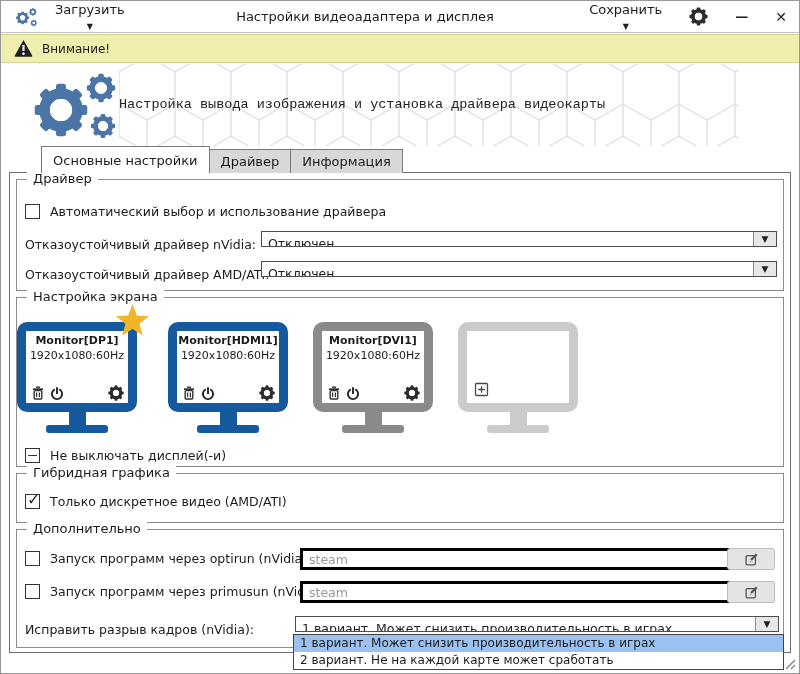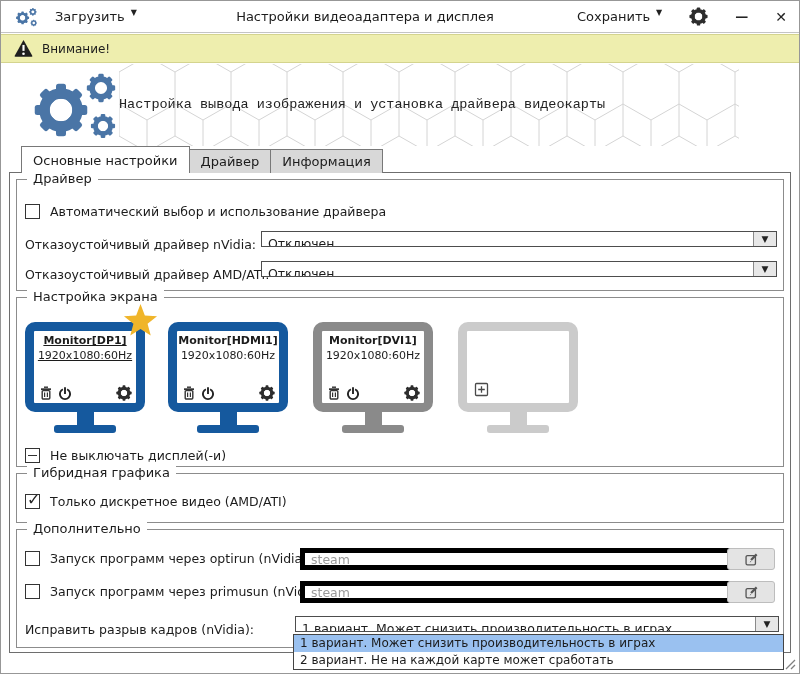--- a/index.html
+++ b/index.html
@@ -8,21 +8,21 @@
     font-family: "DejaVu Sans", "Liberation Sans", sans-serif;
     font-size: 12.5px; color: #1c1c1c; background:#fff; position:relative;
     overflow:hidden;
   }
   .window { position:absolute; inset:0; border:1px solid #979797; background:#fff; }
 
   
   .titlebar { position:absolute; top:0; left:0; right:0; height:32px;
     border-bottom:1px solid #c4c4c4; display:flex; align-items:center; padding:0 12px; }
   .applogo { position:relative; width:26px; height:24px; margin-right:16px; }
-  .menu-btn { display:flex; align-items:flex-start; gap:6px; font-size:13px; cursor:default; }
+  .menu-btn { display:flex; align-items:center; gap:6px; font-size:13px; cursor:default;flex-direction:column; }
   .caret { font-size:8px; color:#222; line-height:1; }
   .tb-title { position:absolute; left:100px; right:170px; text-align:center; font-size:13px; }
   .tb-right { margin-left:auto; display:flex; align-items:center; gap:27px; }
   .winbtn { font-size:14px; color:#222; line-height:1; }
   .gear-btn svg { display:block; }
 
   
   .warnbar { position:absolute; top:33px; left:0; right:0; height:29px;
     background:#eeeeae; border-top:1px solid #d4d48e; border-bottom:1px solid #d4d48e;
     display:flex; align-items:center; padding-left:13px; gap:9px; }
@@ -31,21 +31,21 @@
   
   .header { position:absolute; top:63px; left:0; right:0; height:82px; background:#fff; overflow:hidden; }
   .hexes { position:absolute; left:118px; top:-8px; }
   .biglogo { position:absolute; left:26px; top:6px; width:100px; height:72px; }
   .subtitle { position:absolute; left:118px; top:33px; font-size:13.5px; color:#222;font-family:Liberation Mono, monospace; }
 
   
   .tabs { position:absolute; left:20px; top:145px; height:27px; display:flex; align-items:flex-end; z-index:5; }
   .tab { border:1px solid #787878; border-bottom:none; background:#d8d8d8;
     height:24px; padding:4px 11px 0; font-size:13px; margin-right:-1px; }
-  .tab.active { background:#fff; height:27px; padding-top:6px; position:relative; z-index:6; }
+  .tab.active { background:#fff; height:27px; padding-top:6px; position:relative; z-index:6;margin-left:20px; }
   .tab.active::after { content:""; position:absolute; left:0; right:0; bottom:-1px; height:2px; background:#fff; }
 
   
   .panel { position:absolute; left:8px; right:8px; top:171px; height:481px;
     border:1px solid #6e6e6e; background:#fff; }
   .group { position:absolute; left:6px; right:6px; border:1px solid #8c8c8c; background:#fff; }
   .legend { position:absolute; top:-9px; left:10px; background:#fff; padding:0 6px; font-size:13px; }
   .g-driver { top:6px;  height:112px; }
   .g-screen { top:124px; height:170px; }
   .g-hybrid { top:300px; height:50px; }
@@ -80,21 +80,21 @@
   .mon-res  { text-align:center; font-size:11px; margin-top:2px; white-space:nowrap; }
   .mon-icons { position:absolute; left:4px; right:4px; bottom:2px; display:flex; align-items:center; gap:3px; }
   .mon-icons .spacer { flex:1; }
   .mon-neck { width:17px; height:13px; margin:0 auto; }
   .mon-base { width:62px; height:8px; margin:0 auto; border-radius:3px; }
   .star { position:absolute; top:-19px; right:-14px; z-index:3; }
   .addicon { position:absolute; left:7px; bottom:6px; }
 
   
   .txtinput { position:absolute; left:283px; width:434px; height:22px;
-    border:5px solid #000000; padding:0 6px; font-size:12.5px; font-family:inherit; color:#701a75; }
+    border:3px solid #000000; padding:0 6px; font-size:12.5px; font-family:inherit; color:#701a75; }
   .txtinput::placeholder { color:#9a9a9a; opacity:1; }
   .editbtn { position:absolute; right:8px; width:48px; height:22px; background:#e4e4e4;
     border:1px solid #bdbdbd; border-radius:3px; display:flex; align-items:center; justify-content:center; }
 
   
   .droplist { position:absolute; left:292px; top:633px; width:491px;
     border:1px solid #444; background:#fff; z-index:20; }
   .droplist .row { height:17px; font-size:12px; padding:1px 6px 0; white-space:nowrap; overflow:hidden; }
   .droplist .row.sel { background:#9ac1f0; }
 
@@ -230,21 +230,21 @@
         <span class="combo-text">Отключен</span>
         <span class="combo-btn">
             <span class="caret">▼</span>
           </span>
       </div>
     </div>
 
     <div class="group g-screen">
       <span class="legend">Настройка экрана</span>
 
-      <div class="mon" style="left:8px;text-decoration:underline;">
+      <div class="mon" style="left:0;">
         <svg class="star" viewBox="-17 -17 34 34" width="37" height="37">
             <use href="#starshape"></use>
           </svg>
         <div class="mon-screen mon-blue">
           <div class="mon-name">Monitor[DP1]</div>
           <div class="mon-res">1920x1080:60Hz</div>
           <div class="mon-icons">
             <svg viewBox="0 0 16 16" width="16" height="16">
                 <use href="#trashshape"></use>
               </svg>

